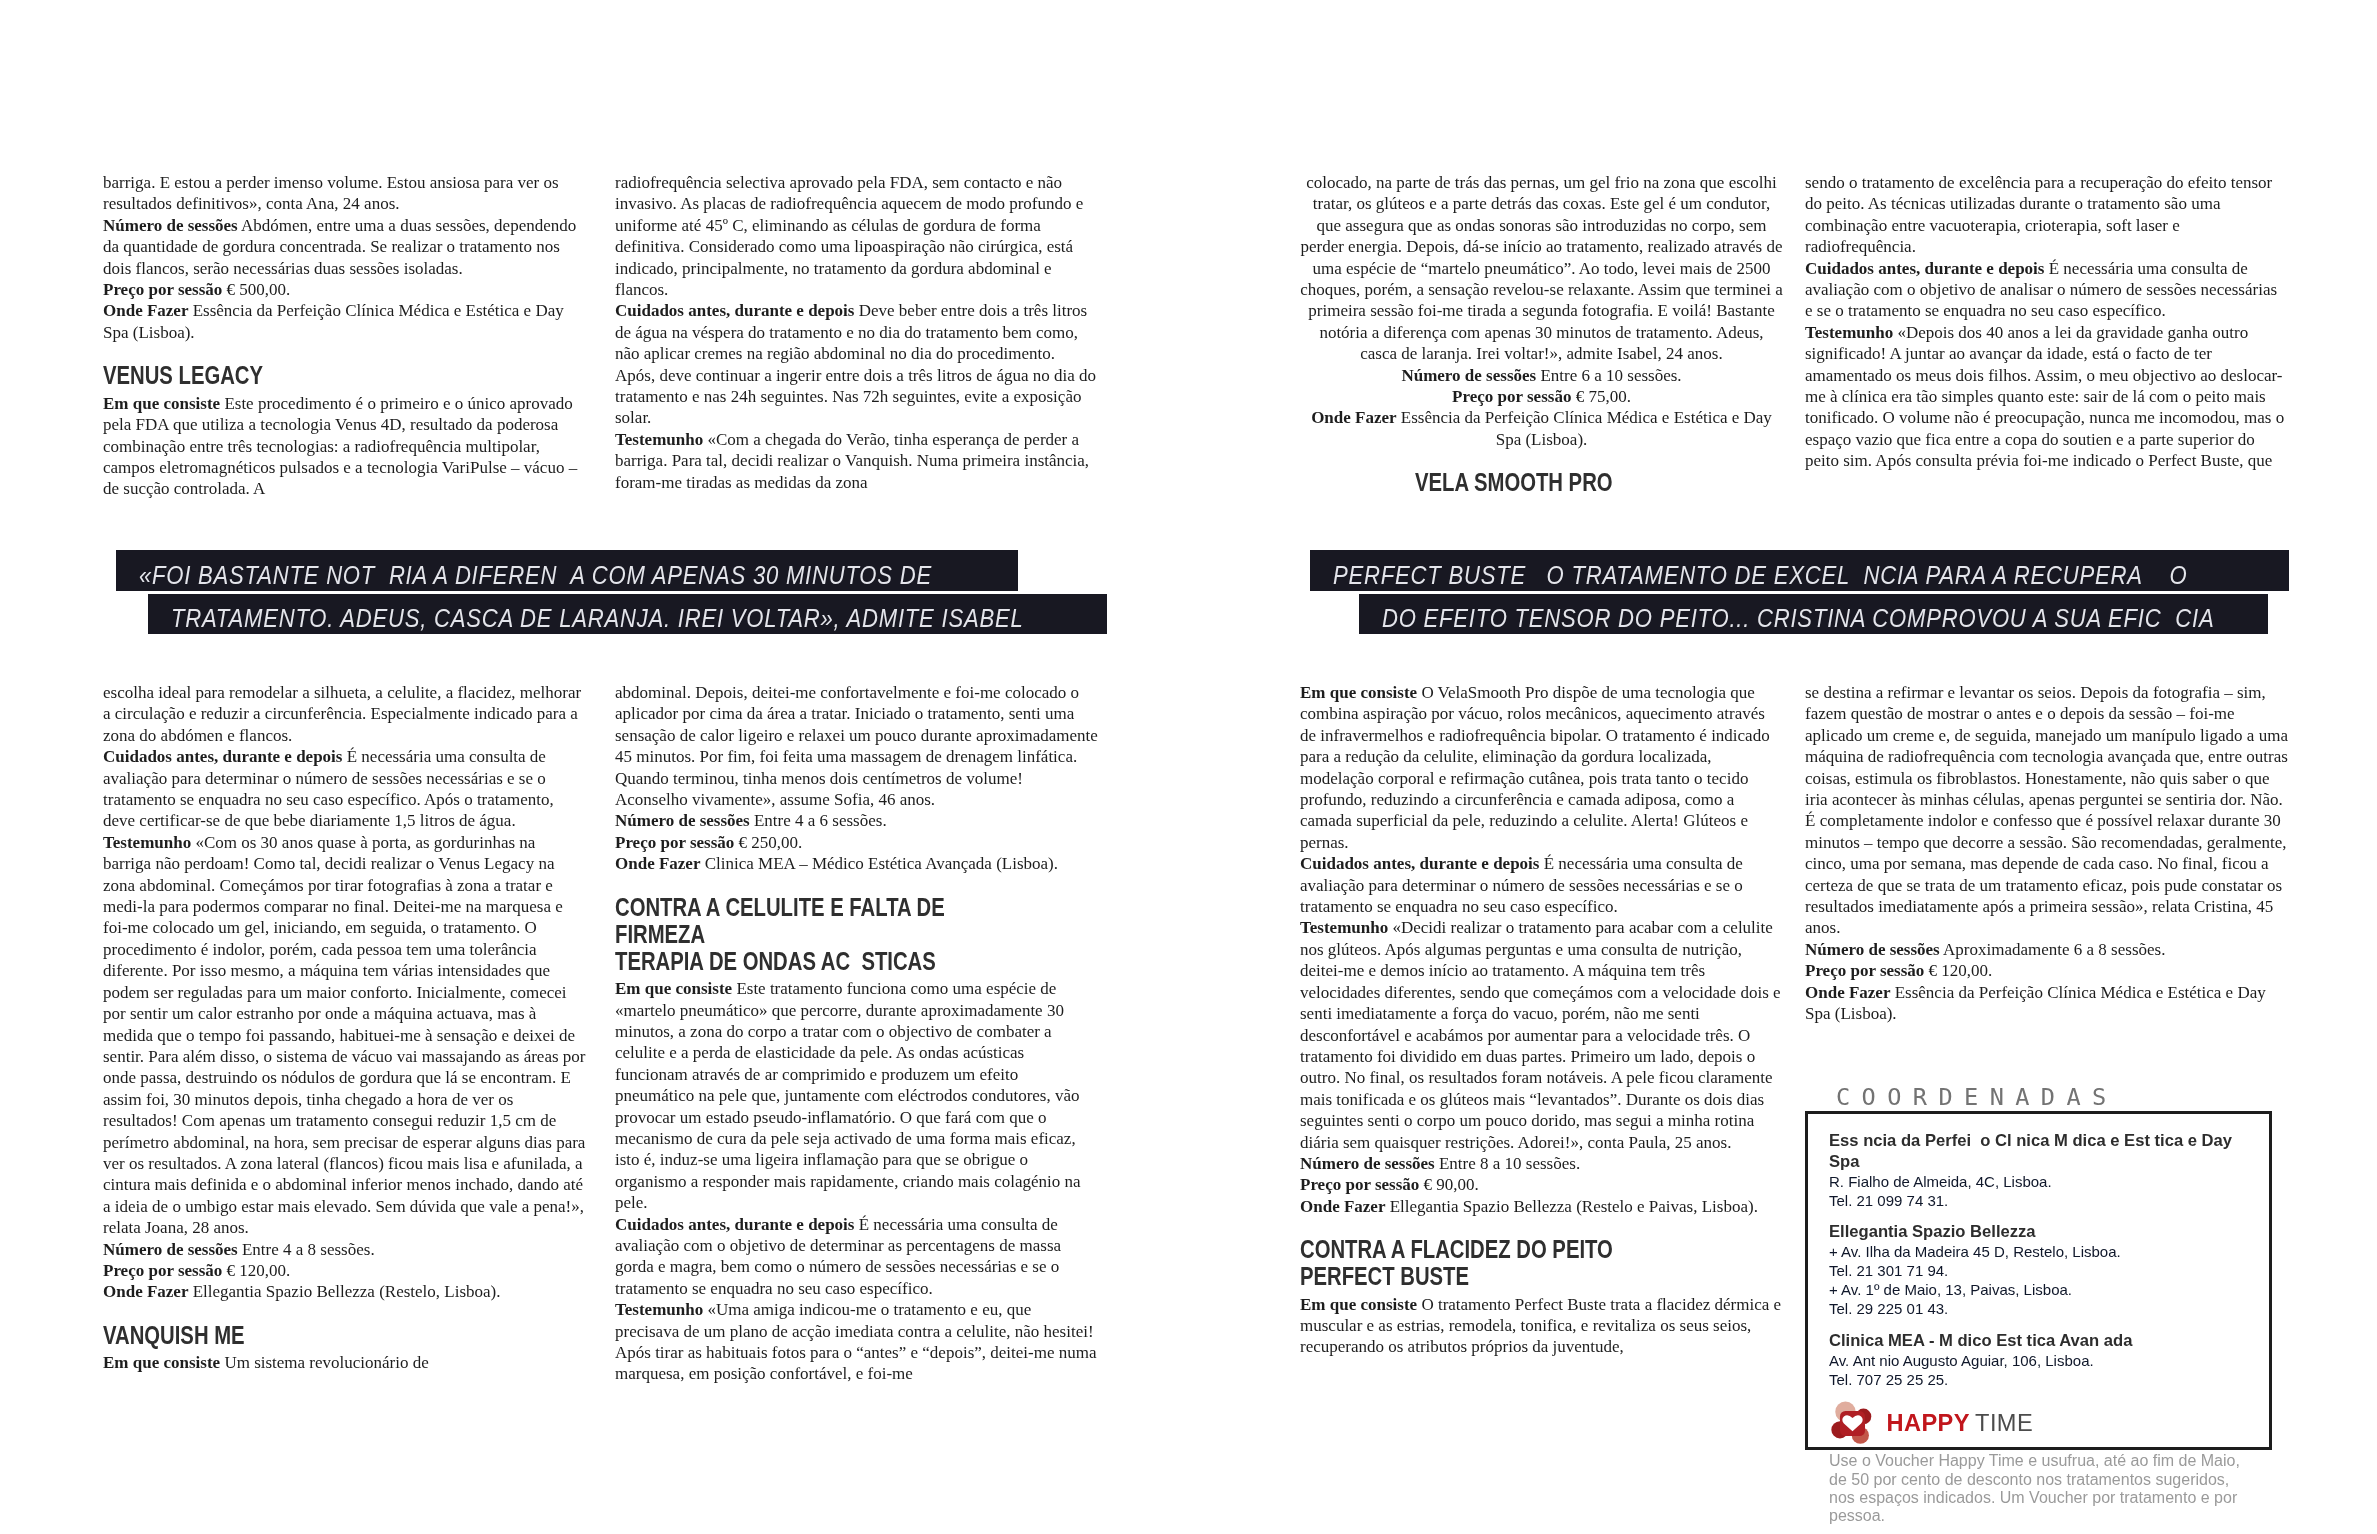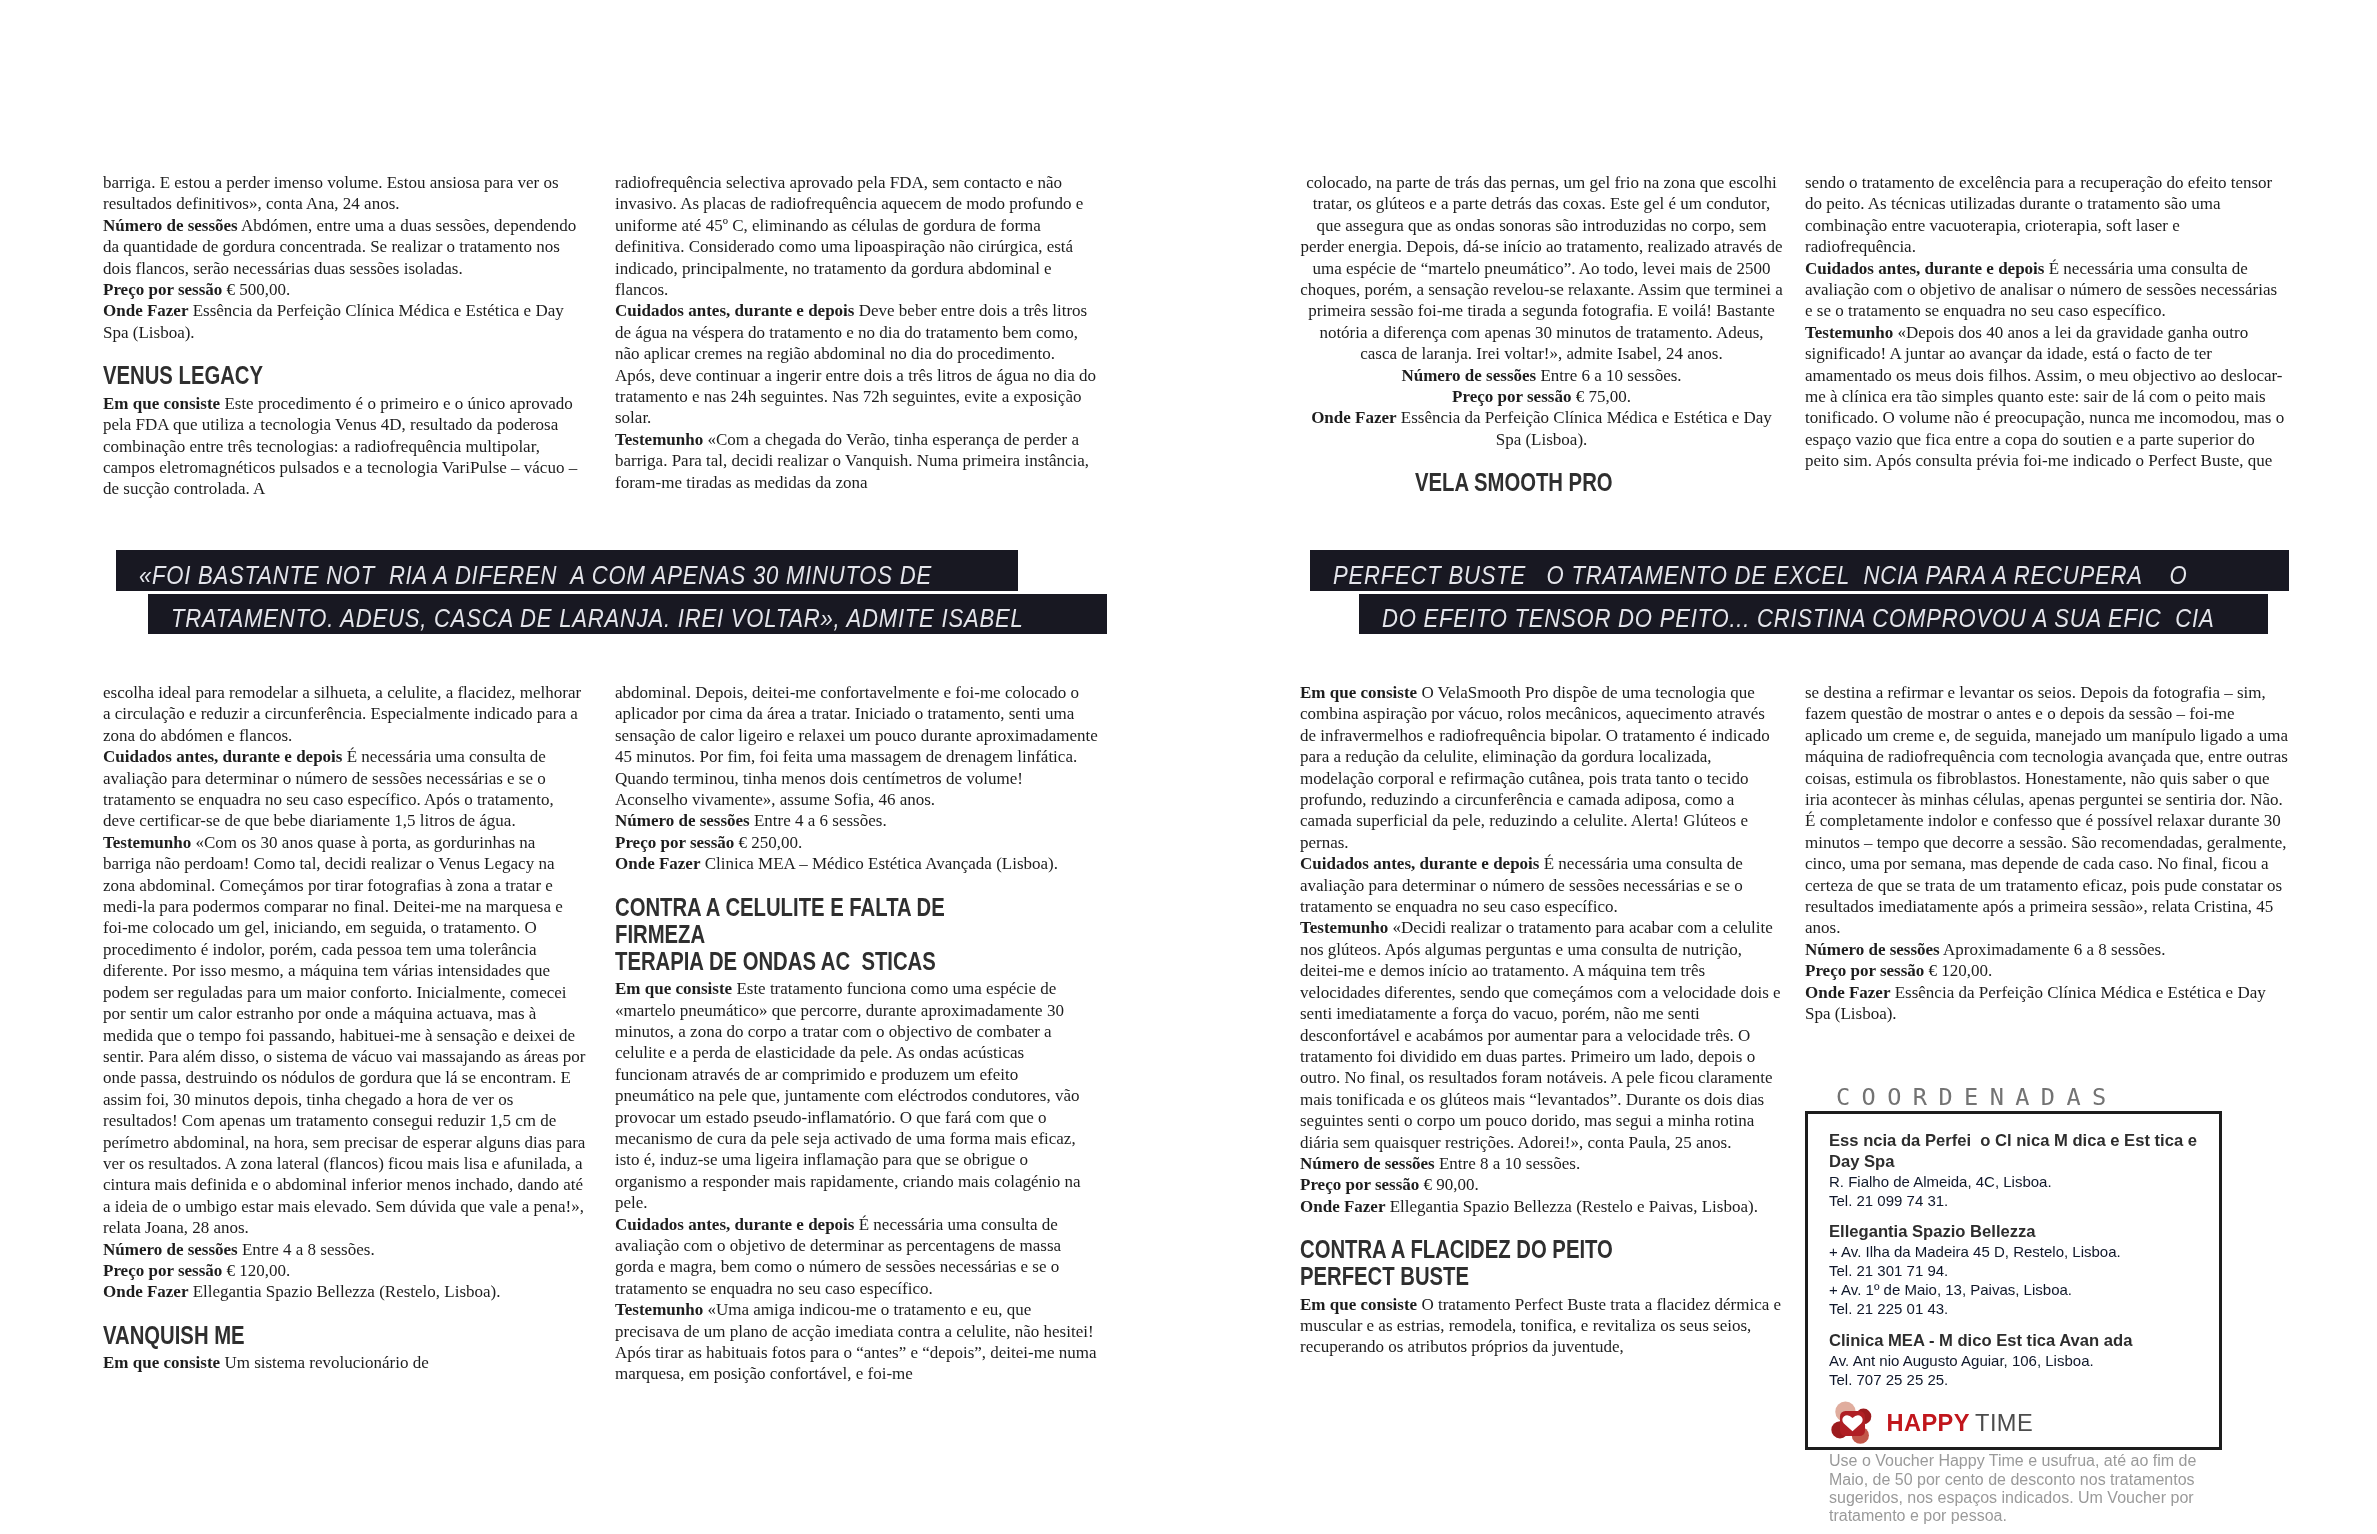--- a/index.html
+++ b/index.html
@@ -10,21 +10,21 @@
   .col p b{font-weight:700;}
   .hd{margin:19px 0 3.5px;font-family:"Liberation Sans",sans-serif;font-weight:700;
       font-size:26px;line-height:27px;color:#2f2f2f;white-space:pre-wrap;}
   .hd .cond{display:inline-block;transform:scaleX(0.78);transform-origin:0 50%;}
   .hd.sub{margin:0 0 3.5px;}
   .banner{position:absolute;background:#181822;color:#e4e5eb;display:flex;align-items:flex-end;
           font-family:"Liberation Sans",sans-serif;font-size:26px;white-space:pre;overflow:visible;font-style:italic;}
   .banner .cond{display:inline-block;transform:scaleX(0.85);transform-origin:0 50%;letter-spacing:0.9px;}
   .coordtitle{position:absolute;left:1836px;top:1083px;font-family:"DejaVu Sans Mono",monospace;
               font-weight:400;font-size:23.6px;letter-spacing:11.4px;color:#737373;}
-  .coordbox{position:absolute;left:1805px;top:1111px;width:417px;height:339px;
+  .coordbox{position:absolute;left:1805px;top:1111px;width:467px;height:339px;
             border:3.5px solid #1d1d1d;box-sizing:border-box;background:#fff;
             padding:15.8px 19px 0 21px;font-family:"Liberation Sans",sans-serif;}
   .entry{margin-bottom:11.4px;}
   .entry .nm{font-size:16.6px;font-weight:700;color:#2d2d2d;line-height:21px;white-space:pre-wrap;}
   .entry .ln{font-size:15px;color:#0f172a;line-height:19px;white-space:pre-wrap;}
   .brandrow{display:flex;align-items:center;gap:10.5px;margin:8.8px 0 5.3px;}
   .brand{font-family:"Liberation Sans",sans-serif;font-size:23.6px;letter-spacing:0.4px;}
   .brand .happy{color:#c1161c;font-weight:700;}
   .brand .time{color:#4c4c4c;font-weight:400;margin-left:5.3px;}
   .voucher{font-size:16px;color:#9a9a9a;line-height:18.4px;font-family:"Liberation Sans",sans-serif;}
@@ -115,21 +115,21 @@
     <div class="entry">
       <div class="nm">Ess ncia da Perfei  o Cl nica M dica e Est tica e Day Spa</div>
       <div class="ln">R. Fialho de Almeida, 4C, Lisboa.</div>
       <div class="ln">Tel. 21 099 74 31.</div>
     </div>
     <div class="entry">
       <div class="nm">Ellegantia Spazio Bellezza</div>
       <div class="ln">+ Av. Ilha da Madeira 45 D, Restelo, Lisboa.</div>
       <div class="ln">Tel. 21 301 71 94.</div>
       <div class="ln">+ Av. 1º de Maio, 13, Paivas, Lisboa.</div>
-      <div class="ln">Tel. 21 225 01 43.</div>
+      <div class="ln">Tel. 29 225 01 43.</div>
     </div>
     <div class="entry">
       <div class="nm">Clinica MEA - M dico Est tica Avan ada</div>
       <div class="ln">Av. Ant nio Augusto Aguiar, 106, Lisboa.</div>
       <div class="ln">Tel. 707 25 25 25.</div>
     </div>
     <div class="brandrow">
       <svg width="47" height="47" viewBox="0 0 60 60">
         <circle cx="21" cy="15" r="13" fill="#e0ad9e"></circle>
         <circle cx="44" cy="21" r="10" fill="#9c1b1e"></circle>

